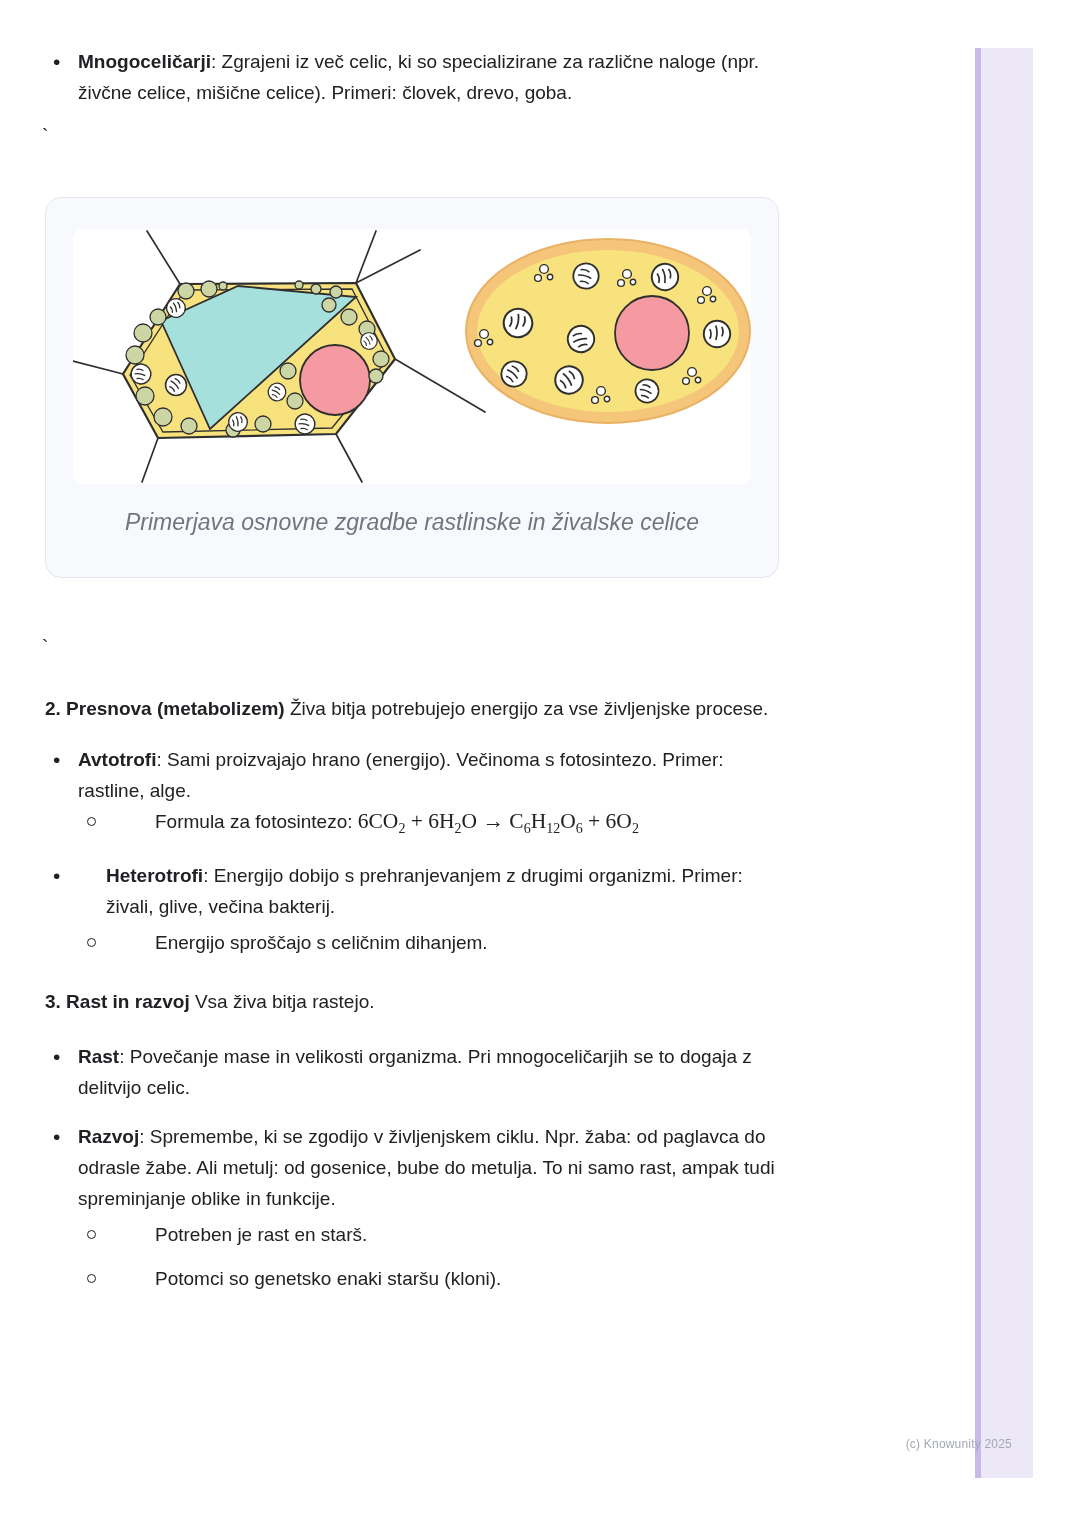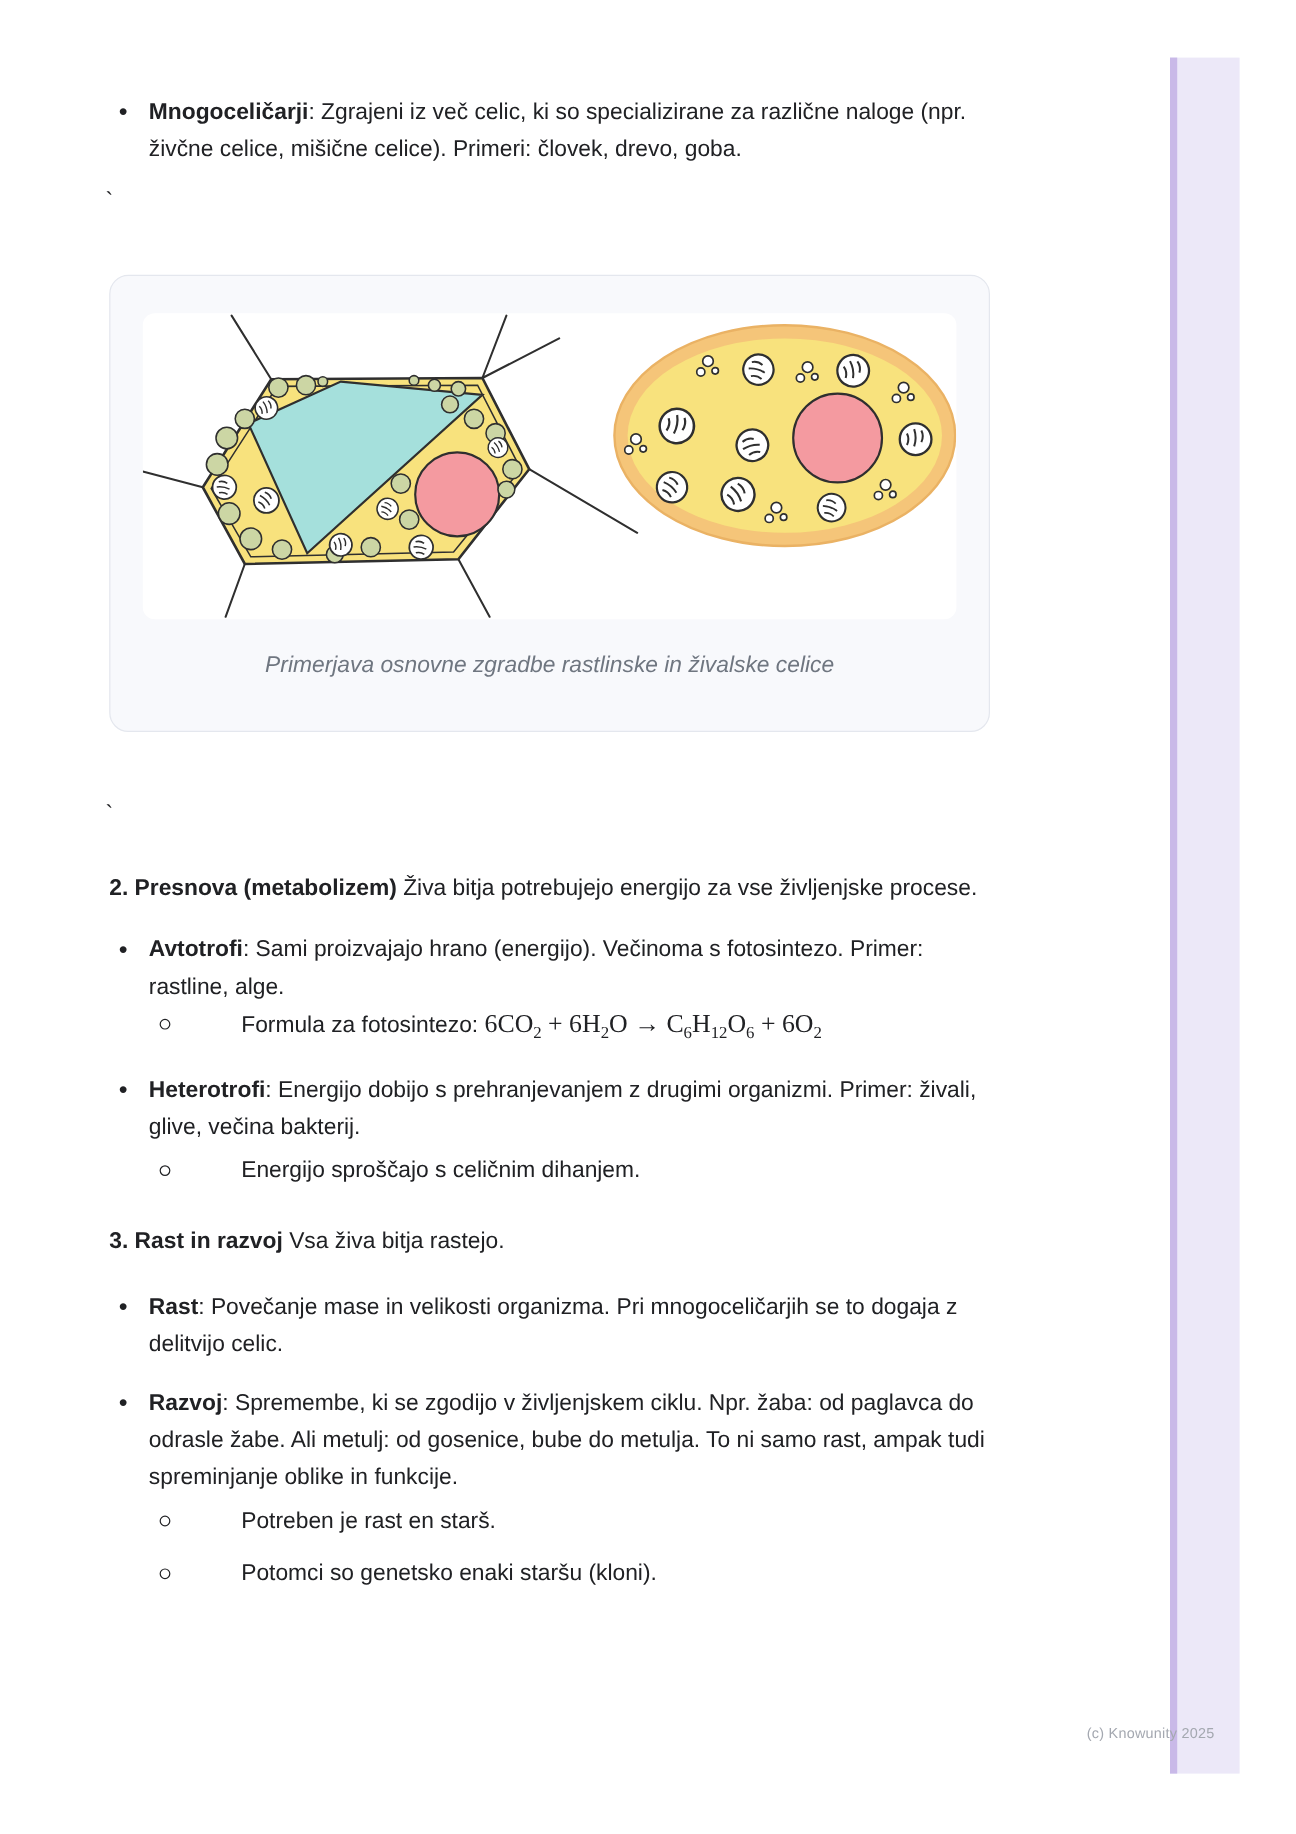--- a/index.html
+++ b/index.html
@@ -24,23 +24,23 @@
   .copyright {
     position: absolute;
     top: 1437px; right: 68px;
     font-size: 12px;
     color: var(--pg-copyright_text, #a4a8b0);
     z-index: 2;
     letter-spacing: .2px;
   }
   .content {
     position: relative;
-    margin-left: 91px;
+    margin-left: 45px;
     width: 736px;
-    padding-top: 78px;
+    padding-top: 46px;
     font-size: 19px;
     line-height: 31px;
     z-index: 0;
   }
   
   .li { display: flex; align-items: flex-start; }
   .li .b1 { flex: 0 0 33px; padding-left: 8px; box-sizing: border-box; }
   .li .b1::before { content: "\2022"; font-size: 21px; }
   .li .txt { flex: 1; margin: 0; }
   
@@ -58,21 +58,21 @@
   .s2 { margin-top: 53px; }
   
   .hnum { margin: 0; line-height: 40px; }
   .hnum.just { text-align: justify; }
   .mt5  { margin-top: 5px; }
   .mt13 { margin-top: 13px; }
   .mt15 { margin-top: 15px; }
   .mt18 { margin-top: 18px; }
   .mt19 { margin-top: 19px; }
   .mt22 { margin-top: 22px; }
-  .mt23 { margin-top: 23px; }
+  .mt23 { margin-top: 23px; gap: 28px; }
   .mt24 { margin-top: 24px; }
   .mt27 { margin-top: 27px; }
   
   .chem { font-family: "Liberation Serif", serif; font-size: 21.5px; }
   .chem sub { font-size: 14px; line-height: 0; }
   
   .figure-card {
     margin: 46px 0 0 2px;
     width: 734px; height: 381px;
     box-sizing: border-box;
@@ -84,21 +84,21 @@
   .figure-image {
     width: 678px; height: 255px;
     background: #ffffff;
     border-radius: 10px;
     overflow: hidden;
   }
   .figure-caption {
     margin-top: 23px;
     text-align: center;
     font-style: italic;
-    font-size: 19px;
+    font-size: 23px;
     color: var(--pg-caption_text, #6f7680);
   }
 </style>
 </head>
 <body>
 
 <div class="accent-bar"></div>
 <div class="copyright">(c) Knowunity 2025</div>
 
 <main class="content">

